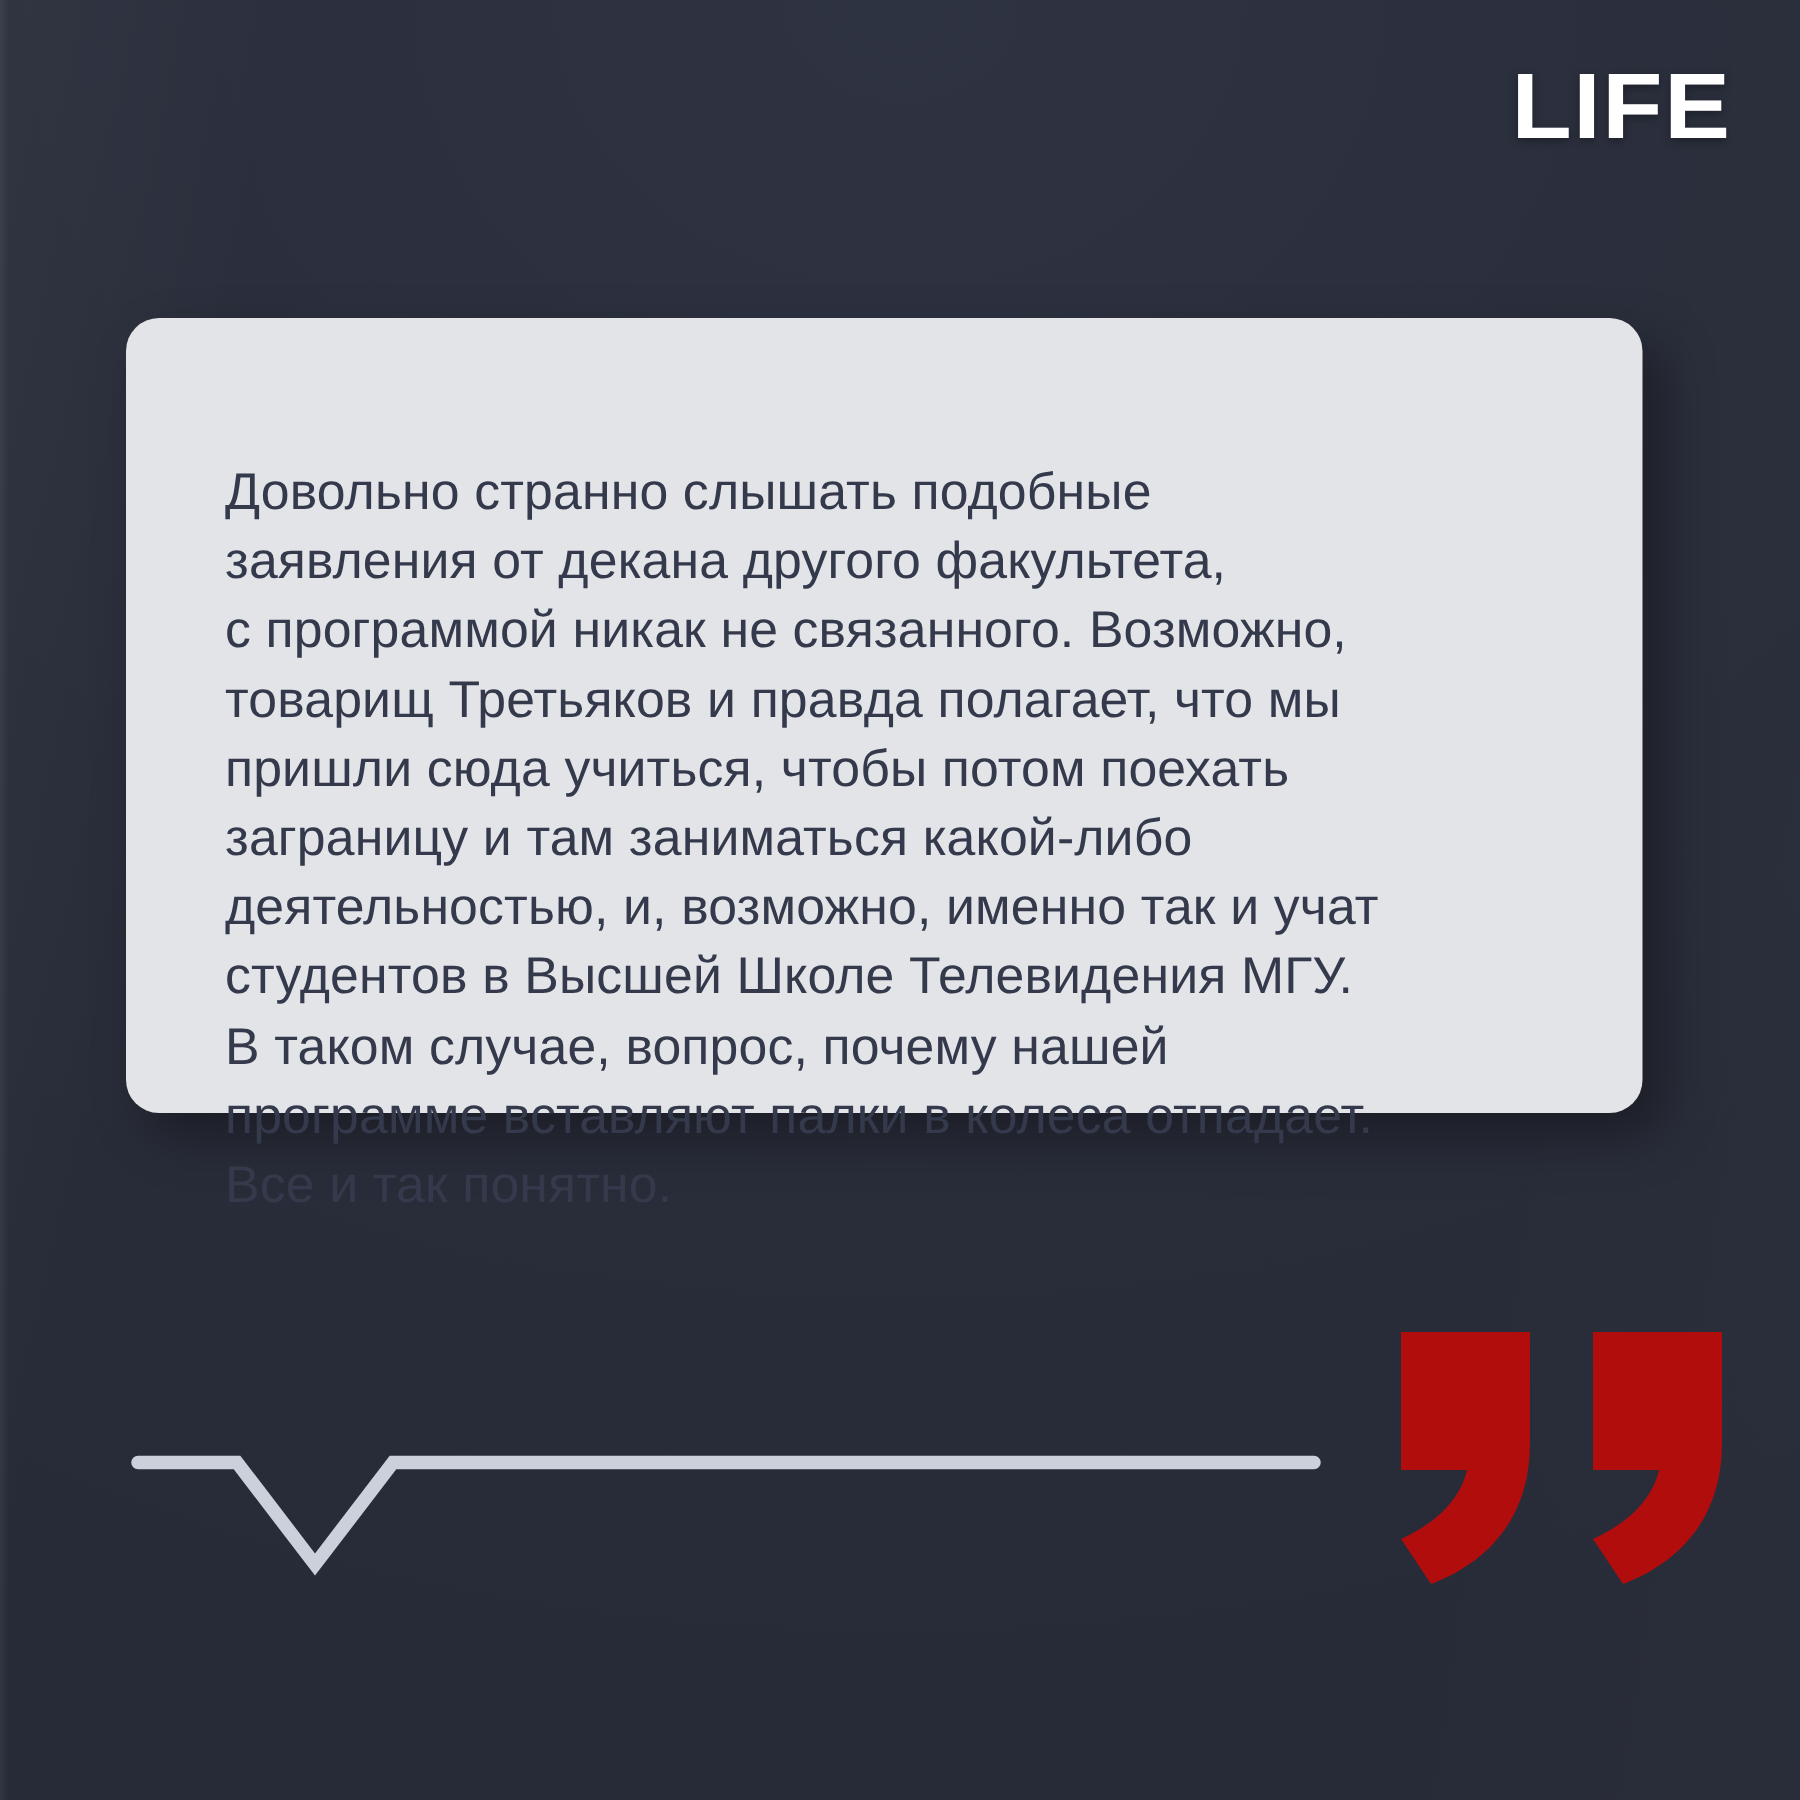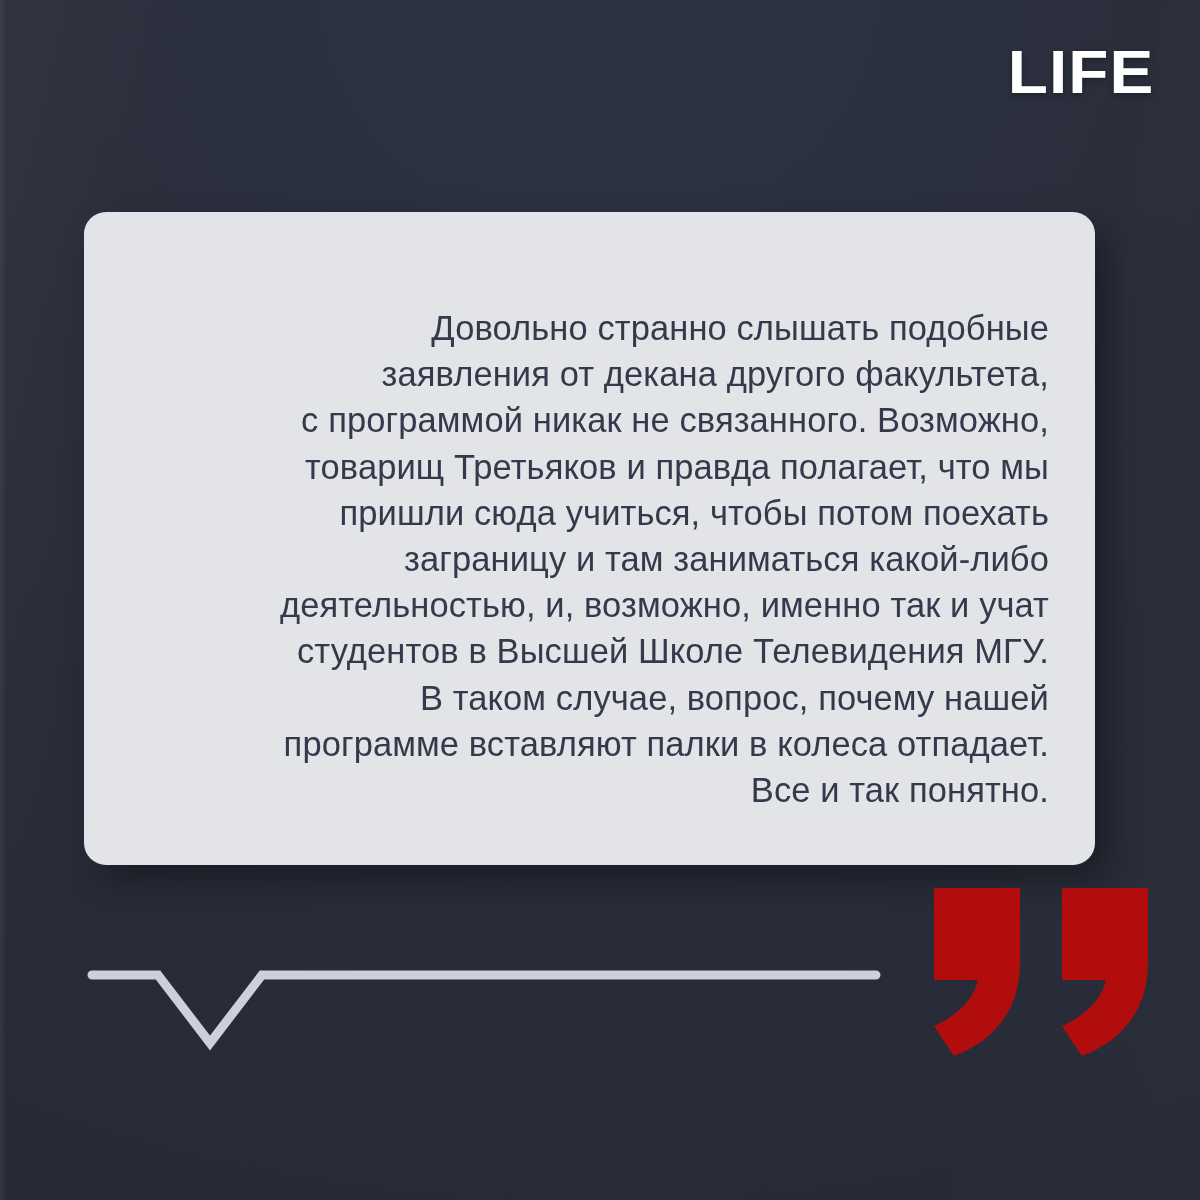--- a/index.html
+++ b/index.html
@@ -53,25 +53,24 @@
     text-shadow: 0 2px 6px rgba(0,0,0,0.35);
     user-select: none;
   }
 
   
   .card {
     position: absolute;
     left: 84px;
     top: 212px;
     width: 1011px;
-    height: 653px;
+    height: 530px;
     background: #e2e4e8;
     border-radius: 22px;
     box-shadow: 14px 16px 34px rgba(0,0,0,0.34);
-    text-align: right;
   }
 
   .quote-text {
     position: absolute;
     left: 66px;
     top: 93px;
     right: 46px;
     color: #343a4c;
     font-size: 34.5px;
     line-height: 46.2px;

